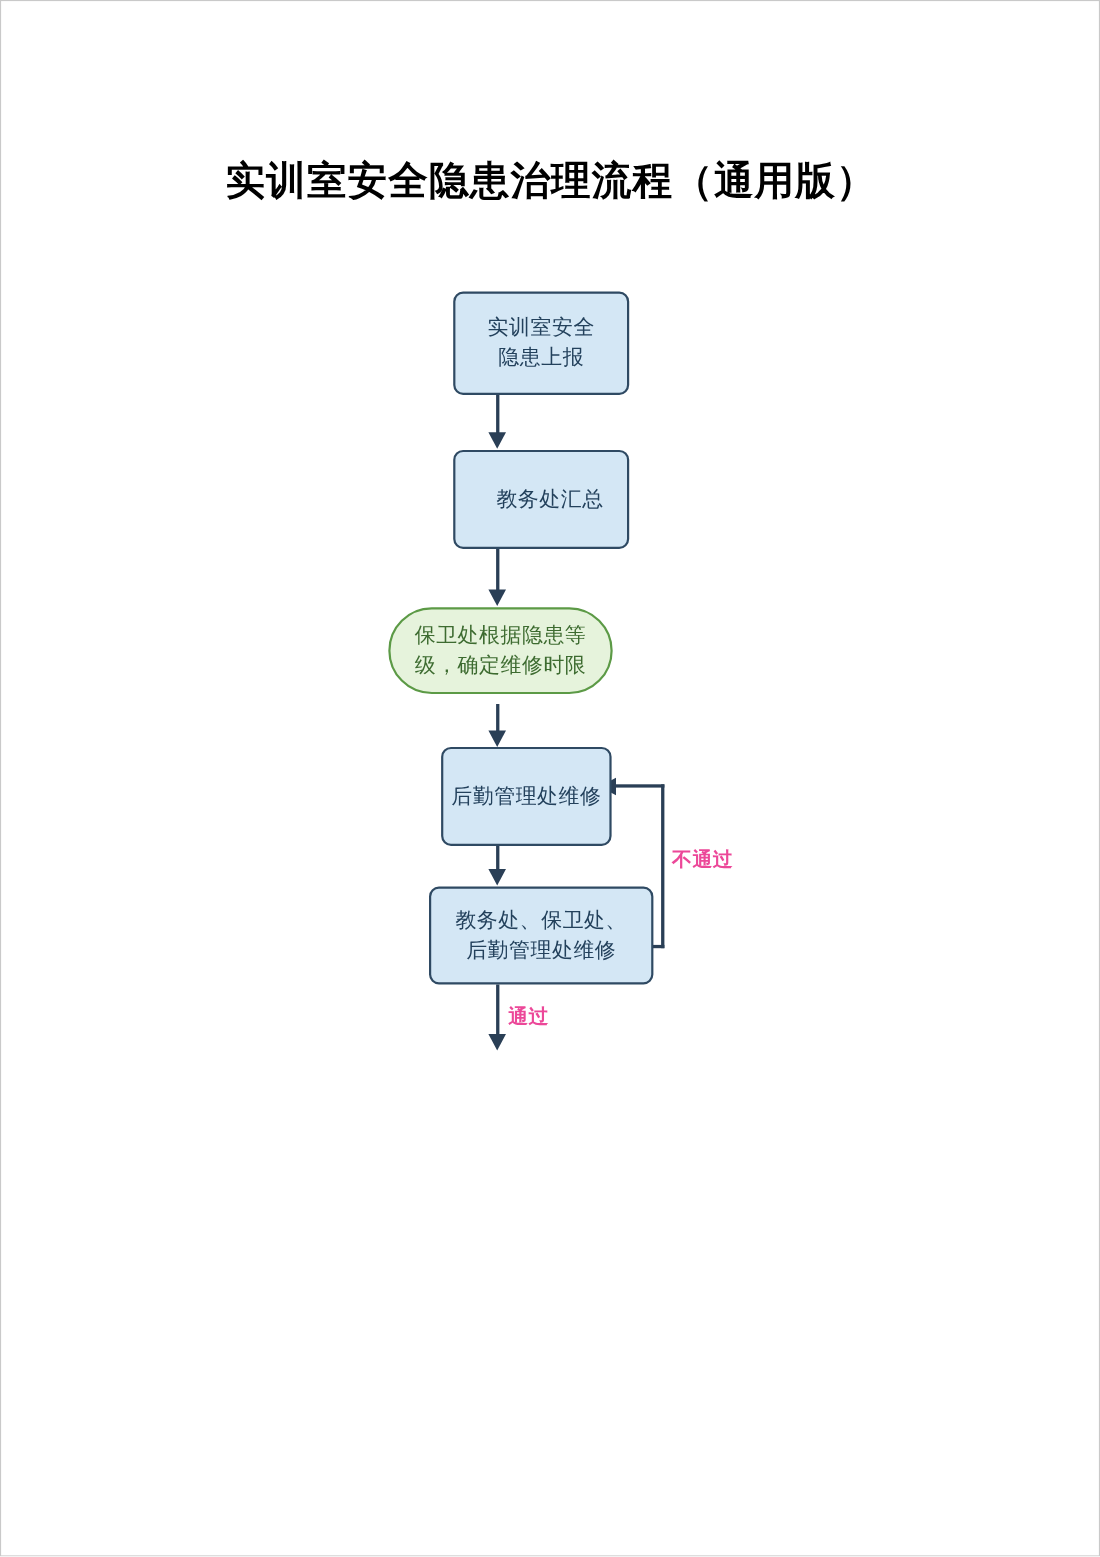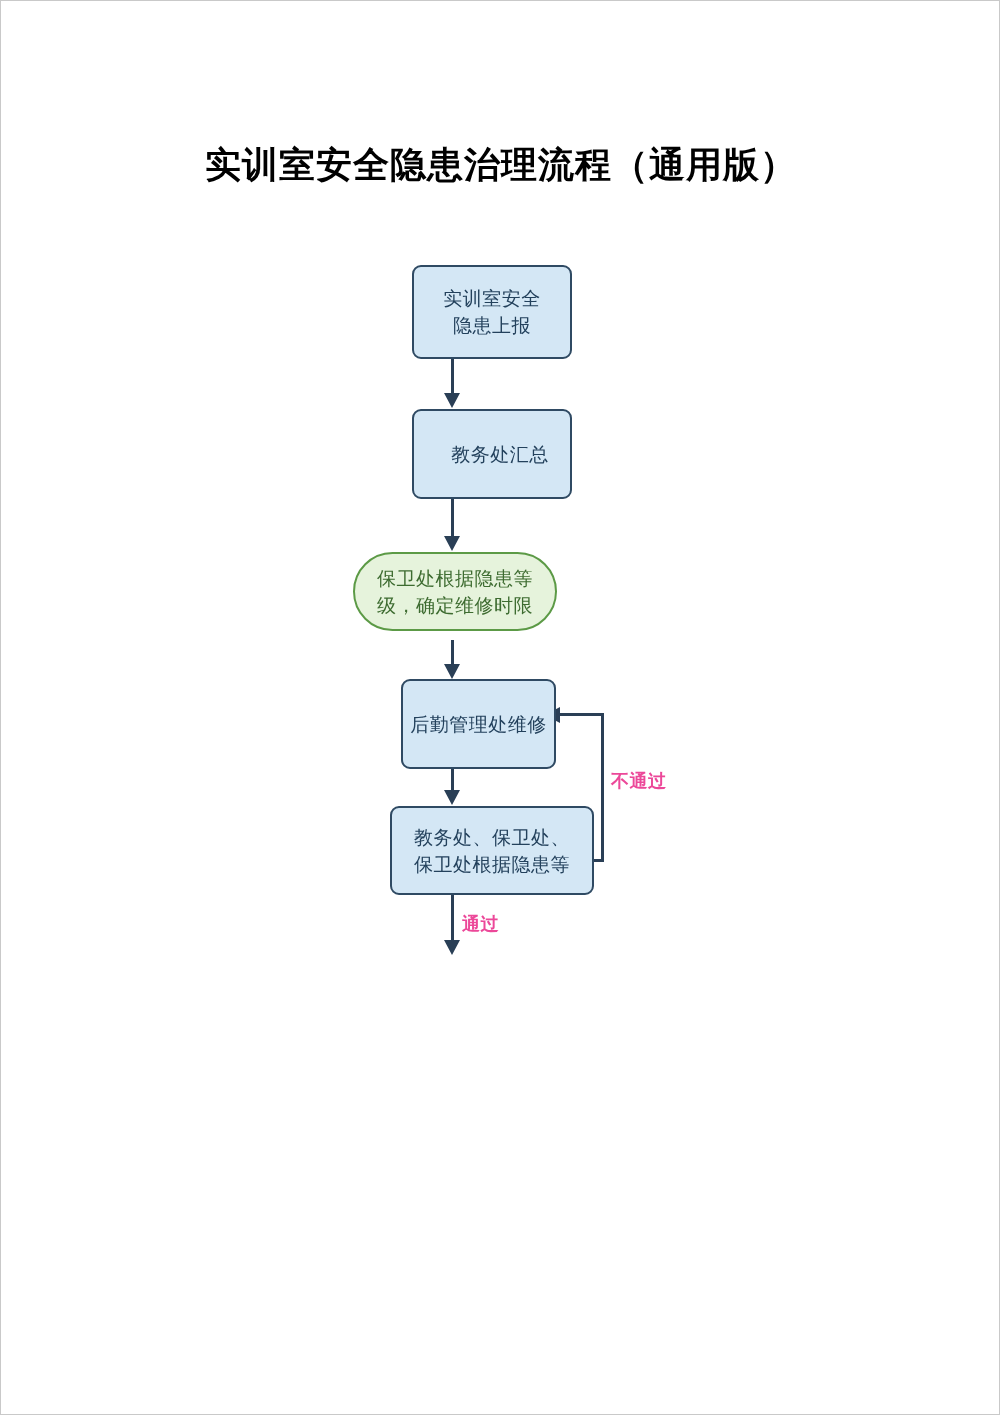--- a/index.html
+++ b/index.html
@@ -149,21 +149,21 @@
 
     <div class="vline" style="left:449.5px; top:639px; height:26px;"></div>
     <div class="arrow-down" style="left:443px; top:663px;"></div>
 
     <div class="node blue" id="node-repair">后勤管理处维修</div>
 
     <div class="vline" style="left:449.5px; top:768px; height:22px;"></div>
     <div class="arrow-down" style="left:443px; top:789px;"></div>
 
     <div class="node blue" id="node-acceptance">教务处、保卫处、
-保卫处根据隐患等</div>
+后勤管理处维修</div>
 
     <div class="hline" style="left:553px; top:858px; width:50px;"></div>
     <div class="vline" style="left:600px; top:712px; height:149px;"></div>
     <div class="hline" style="left:558px; top:712px; width:45px;"></div>
     <div class="arrow-left" style="left:544px; top:705.5px;"></div>
     <div class="edge-label" style="left:610px; top:768px;">不通过</div>
 
     <div class="vline" style="left:449.5px; top:894px; height:46px;"></div>
     <div class="arrow-down" style="left:443px; top:939px;"></div>
     <div class="edge-label" style="left:461px; top:911px;">通过</div>

